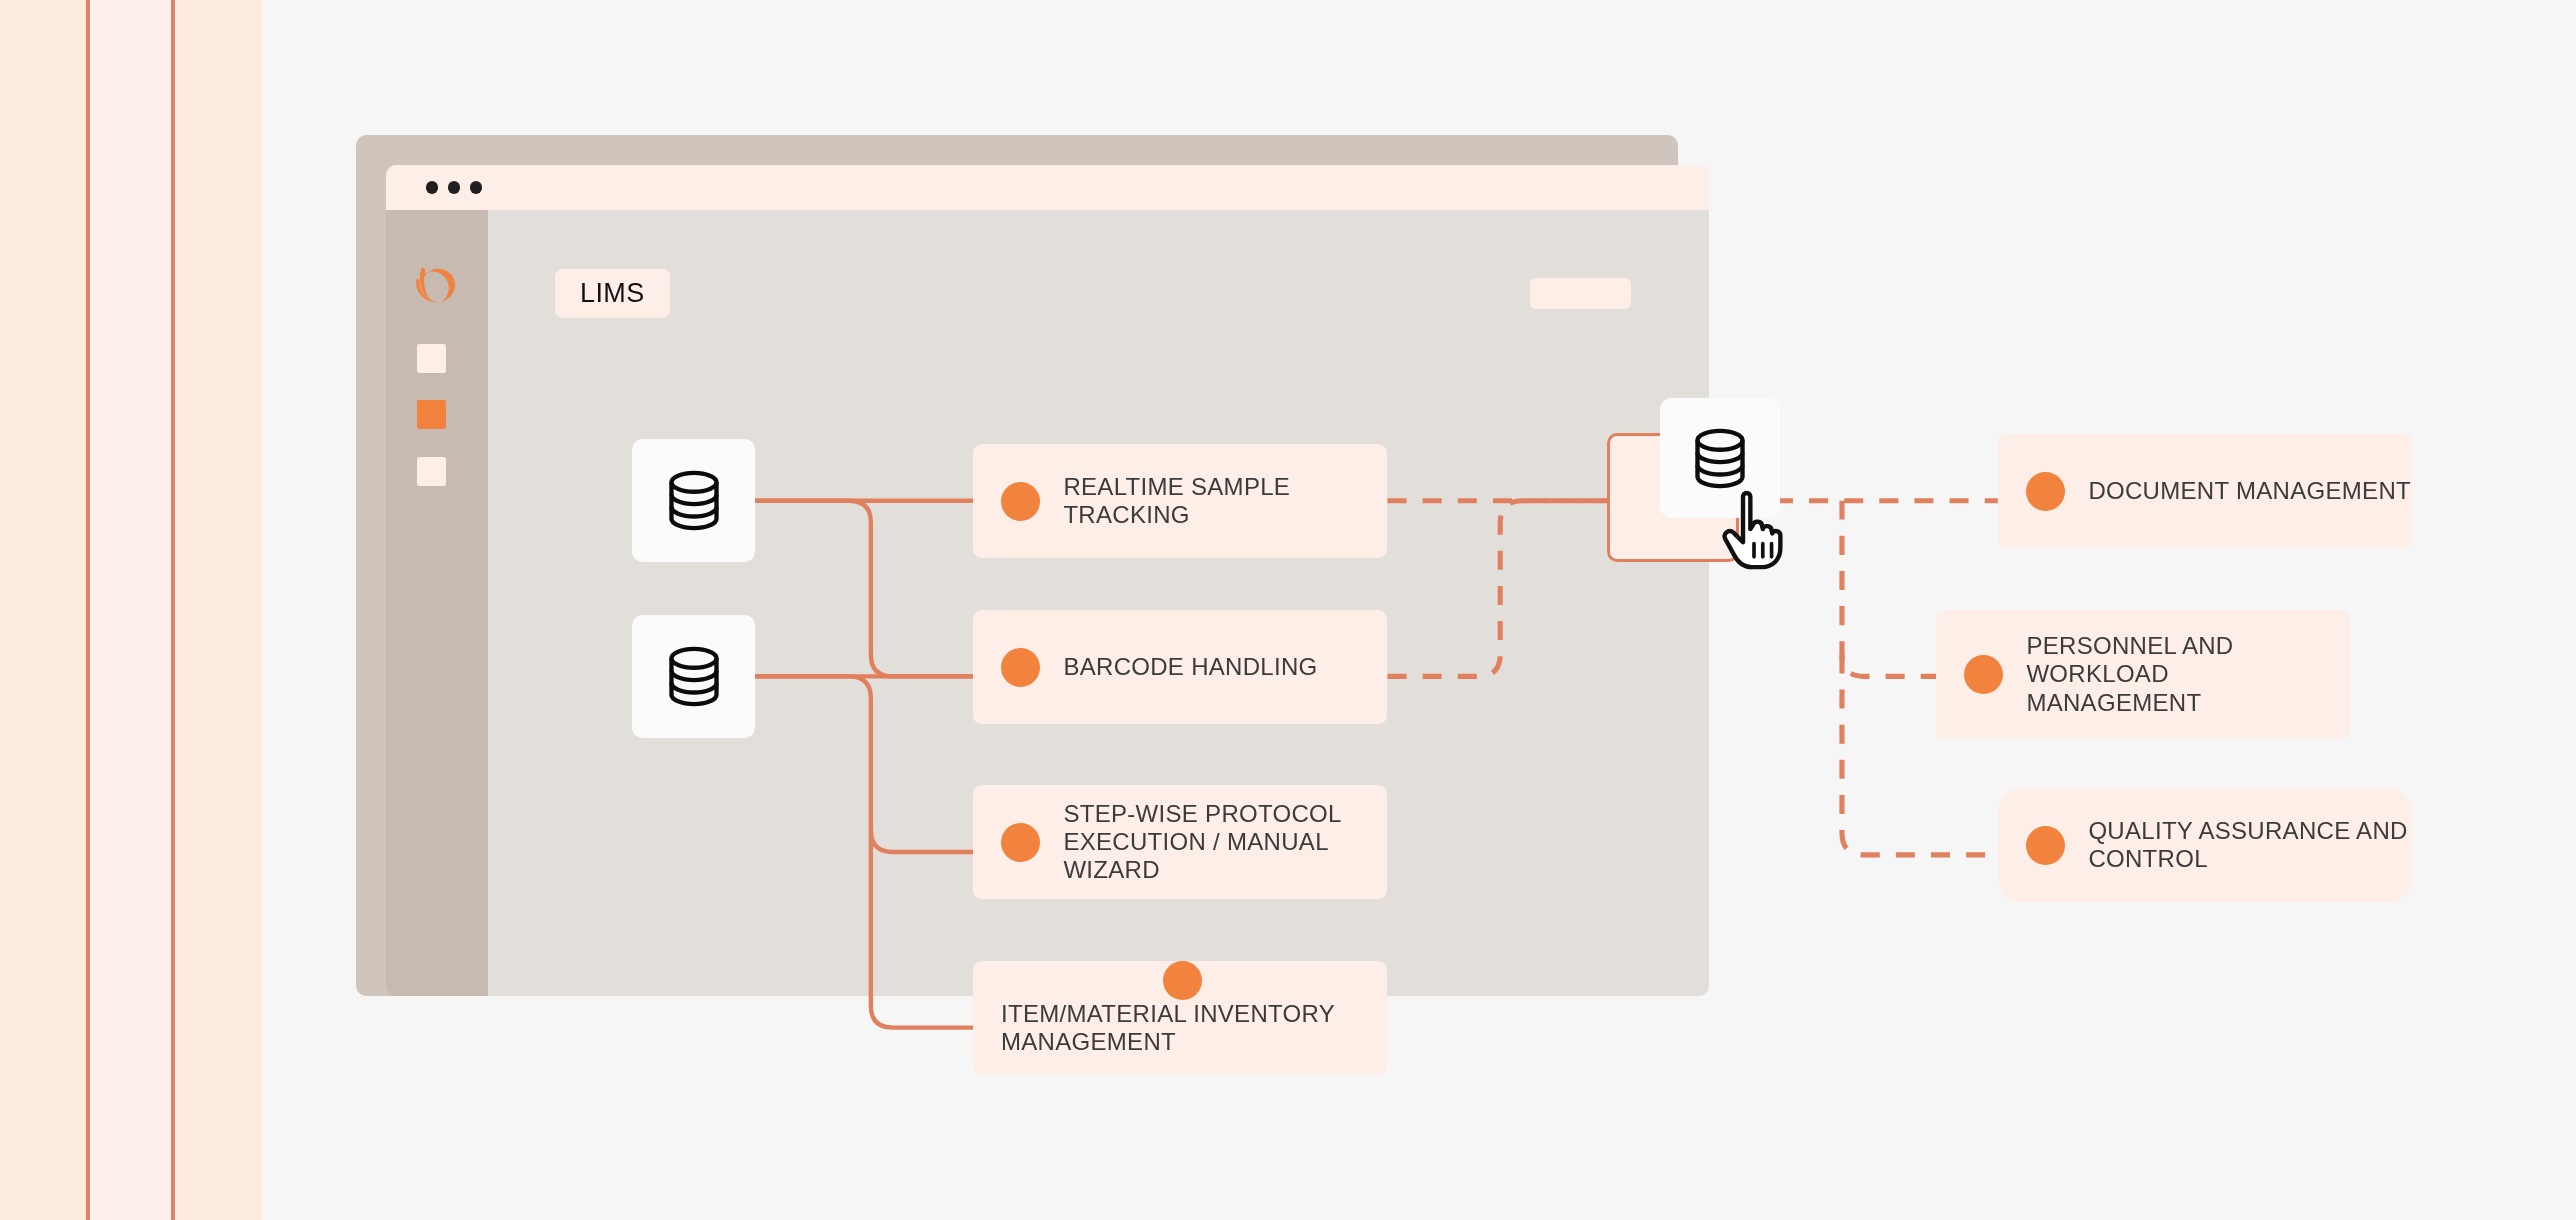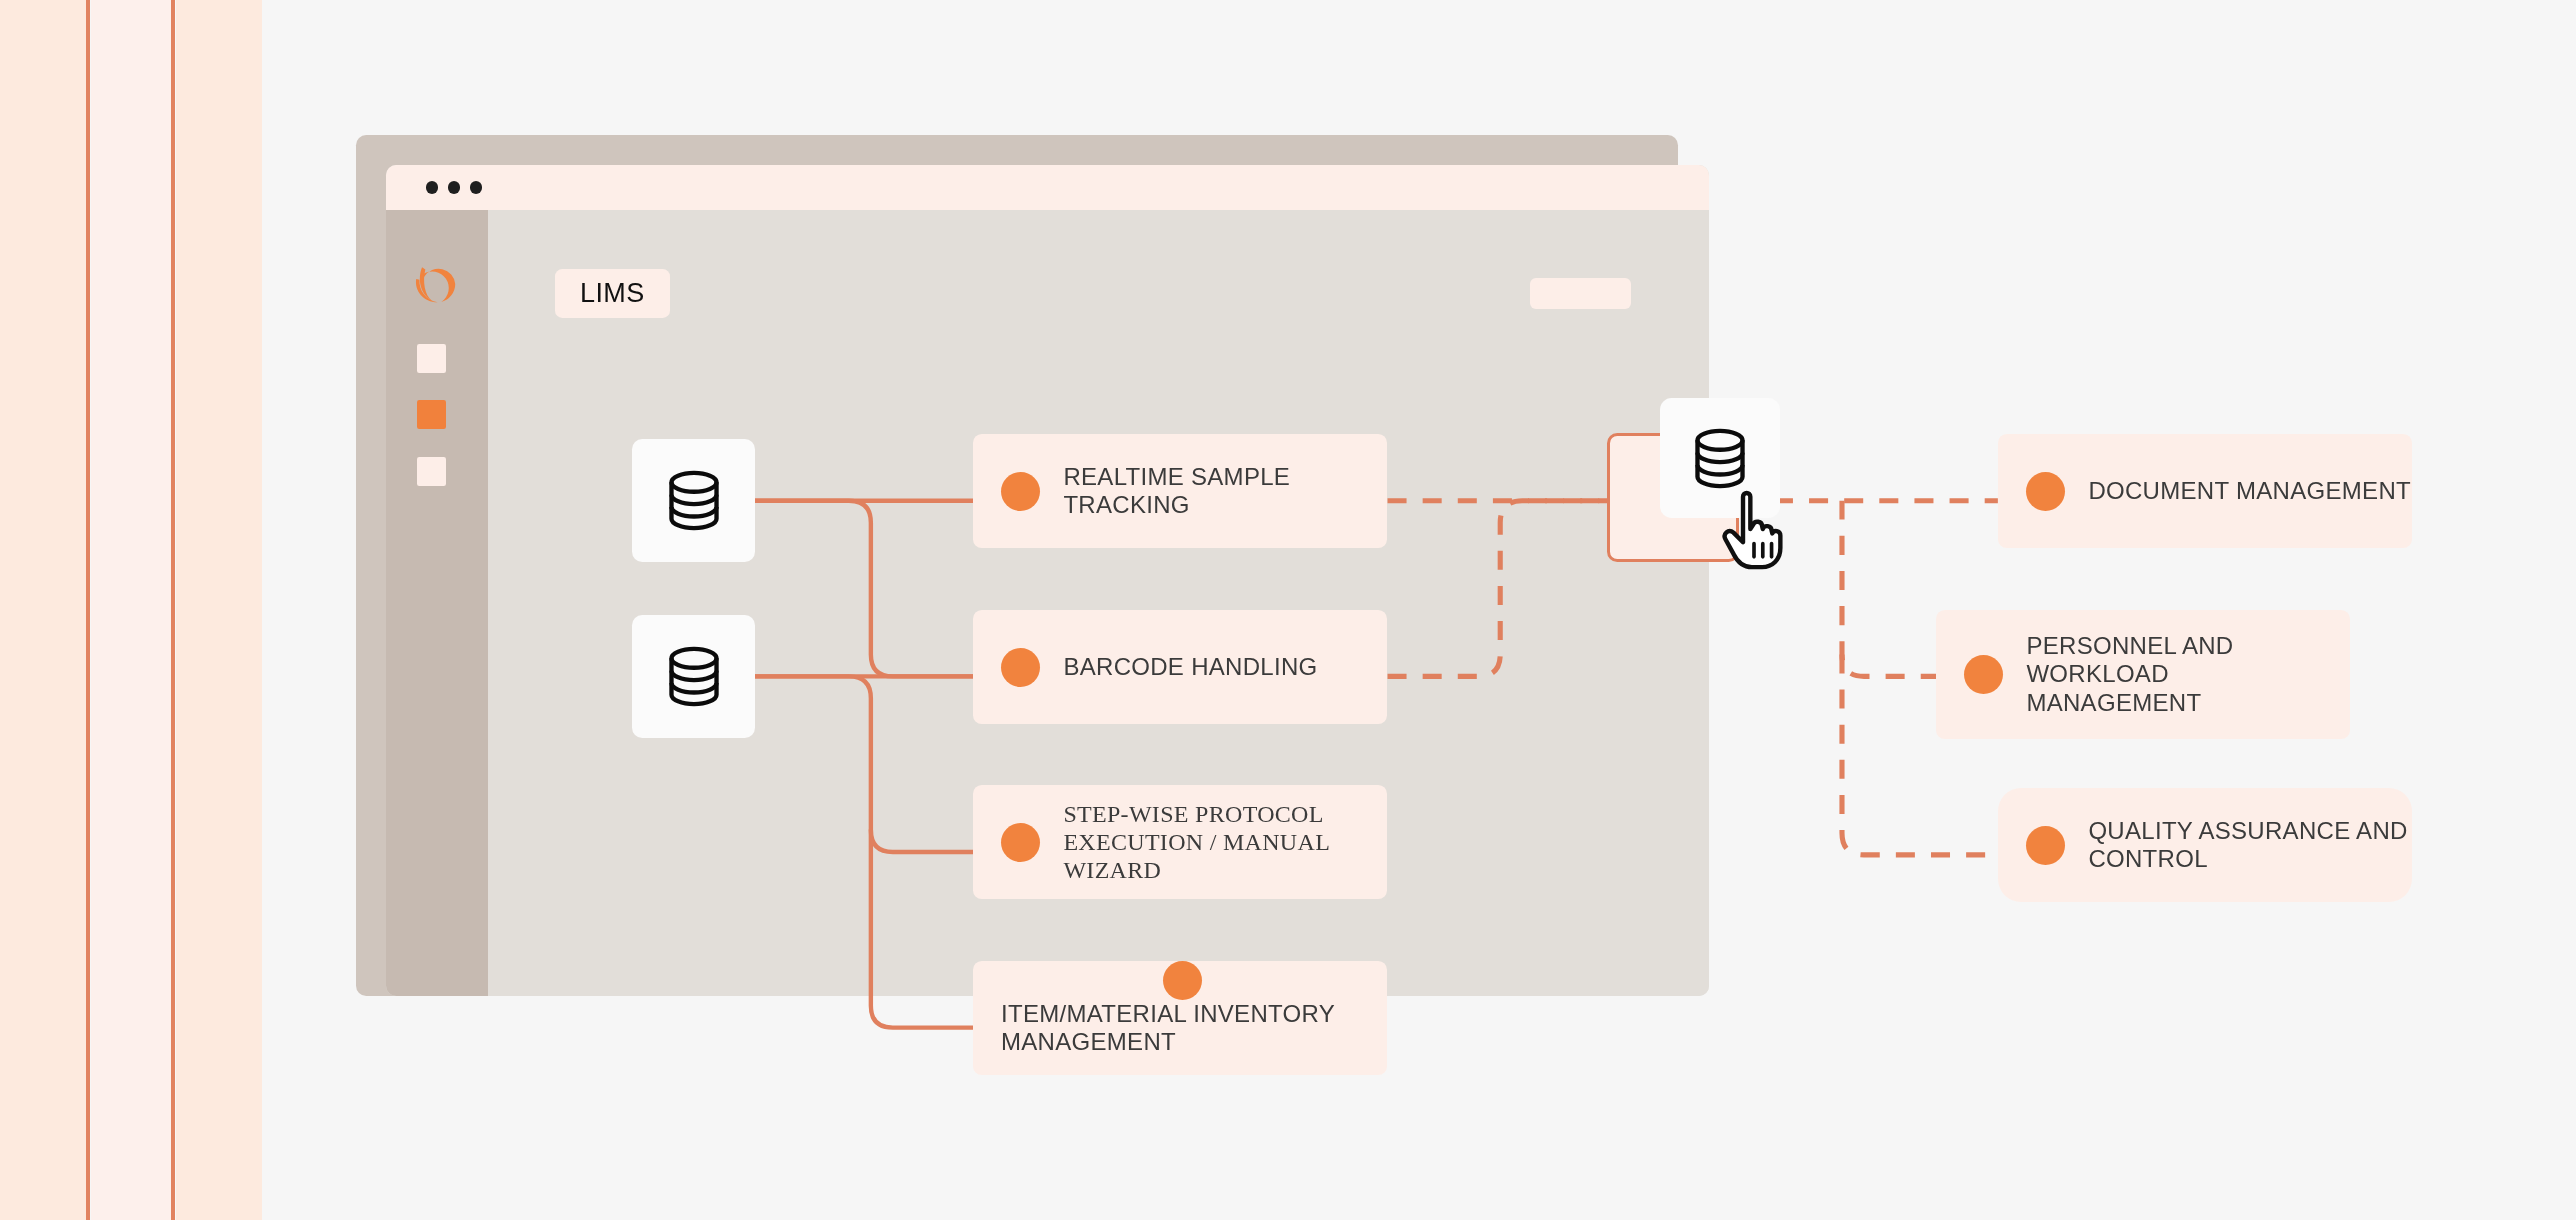--- a/index.html
+++ b/index.html
@@ -97,23 +97,23 @@
     padding-left:28px;
   }
   .bullet{
     width:39px; height:39px; border-radius:50%; background:#f1833e;
     flex:0 0 39px; margin-right:23.4px;
   }
   .card-label{
     font-size:24px; line-height:1.18; color:#3b3b3b; letter-spacing:0.3px;
   }
 
-  .lc1{ left:973px; top:434px; width:414px; height:114px; }
+  .lc1{ left:973px; top:444px; width:414px; height:114px; }
   .lc2{ left:973px; top:610px; width:414px; height:114px; }
-  .lc3{ left:973px; top:785px; width:414px; height:114px;font-family:Liberation Serif, serif; }
+  .lc3{ left:973px; top:785px; width:414px; height:114px; }
   .lc4{ left:973px; top:961px; width:414px; height:114px;flex-direction:column; }
 
   .rc1{ left:1998px; top:434px; width:414px; height:114px; }
   .rc2{ left:1936px; top:610px; width:414px; height:129px;align-items:center; }
   .rc3{ left:1998px; top:788px; width:414px; height:114px;border-radius:23px; }
 
   
   .cursor{ position:absolute; left:1721px; top:488px; width:66px; height:82px; }
 </style>
 </head>

